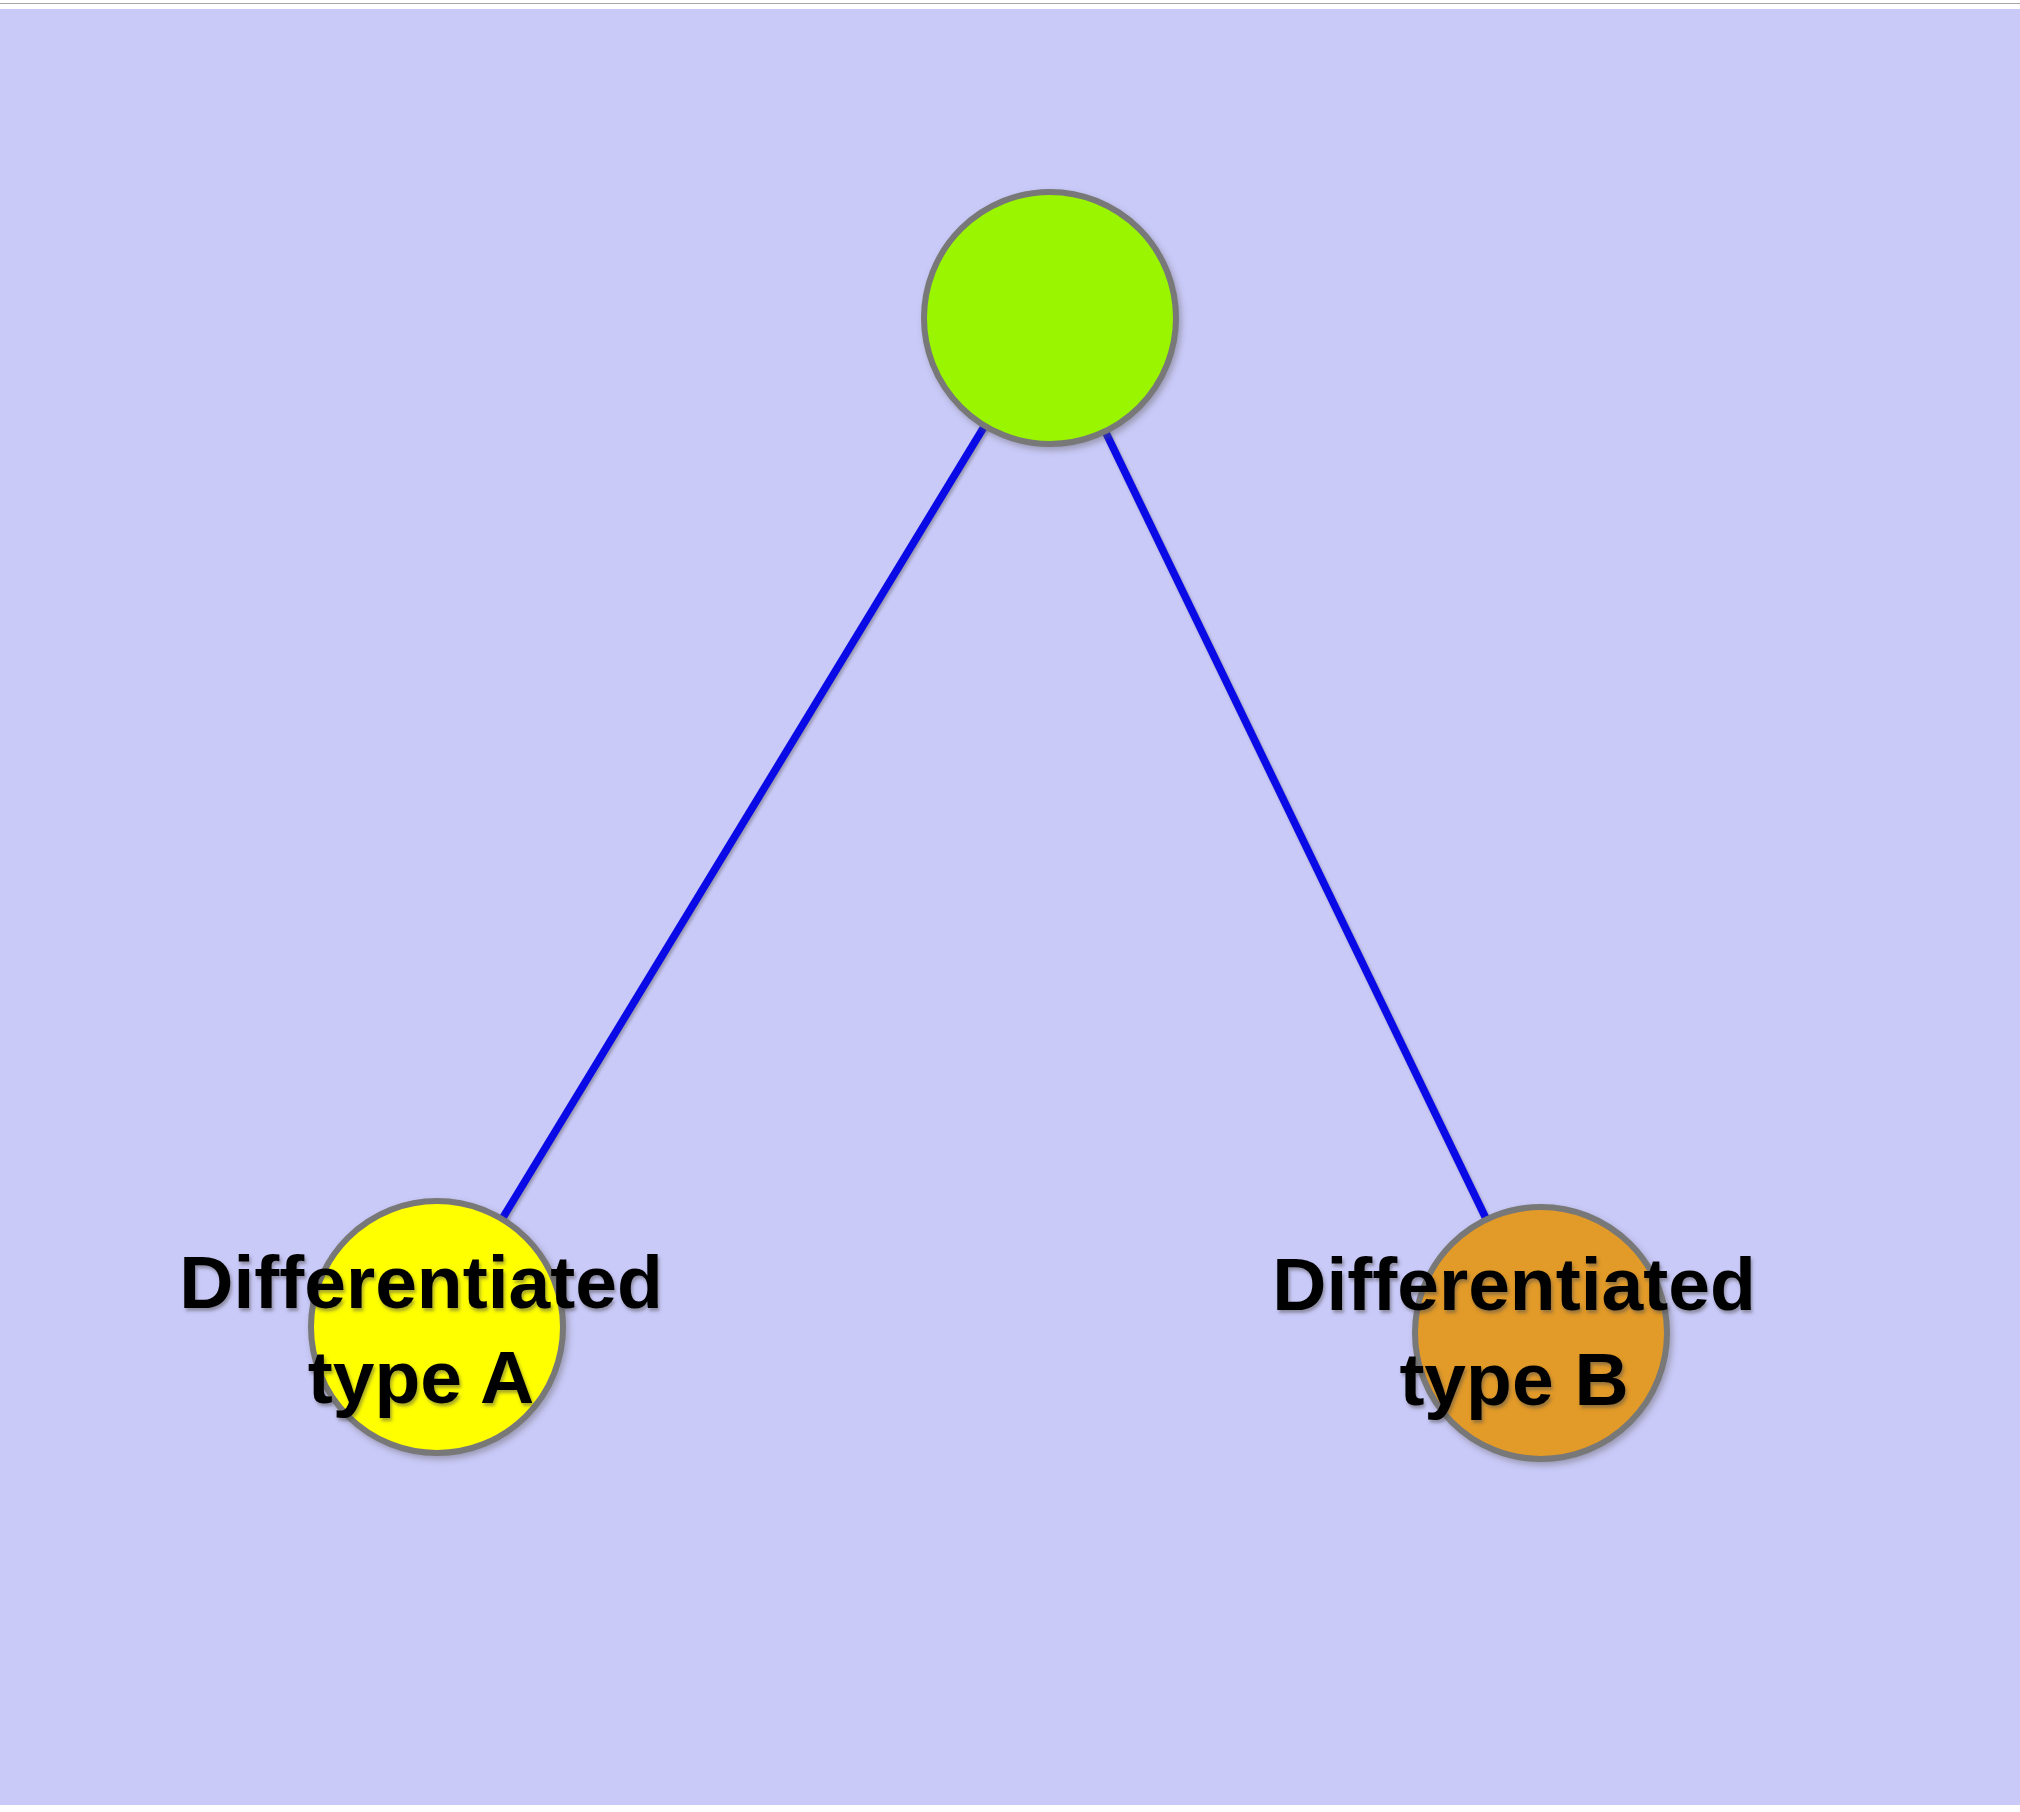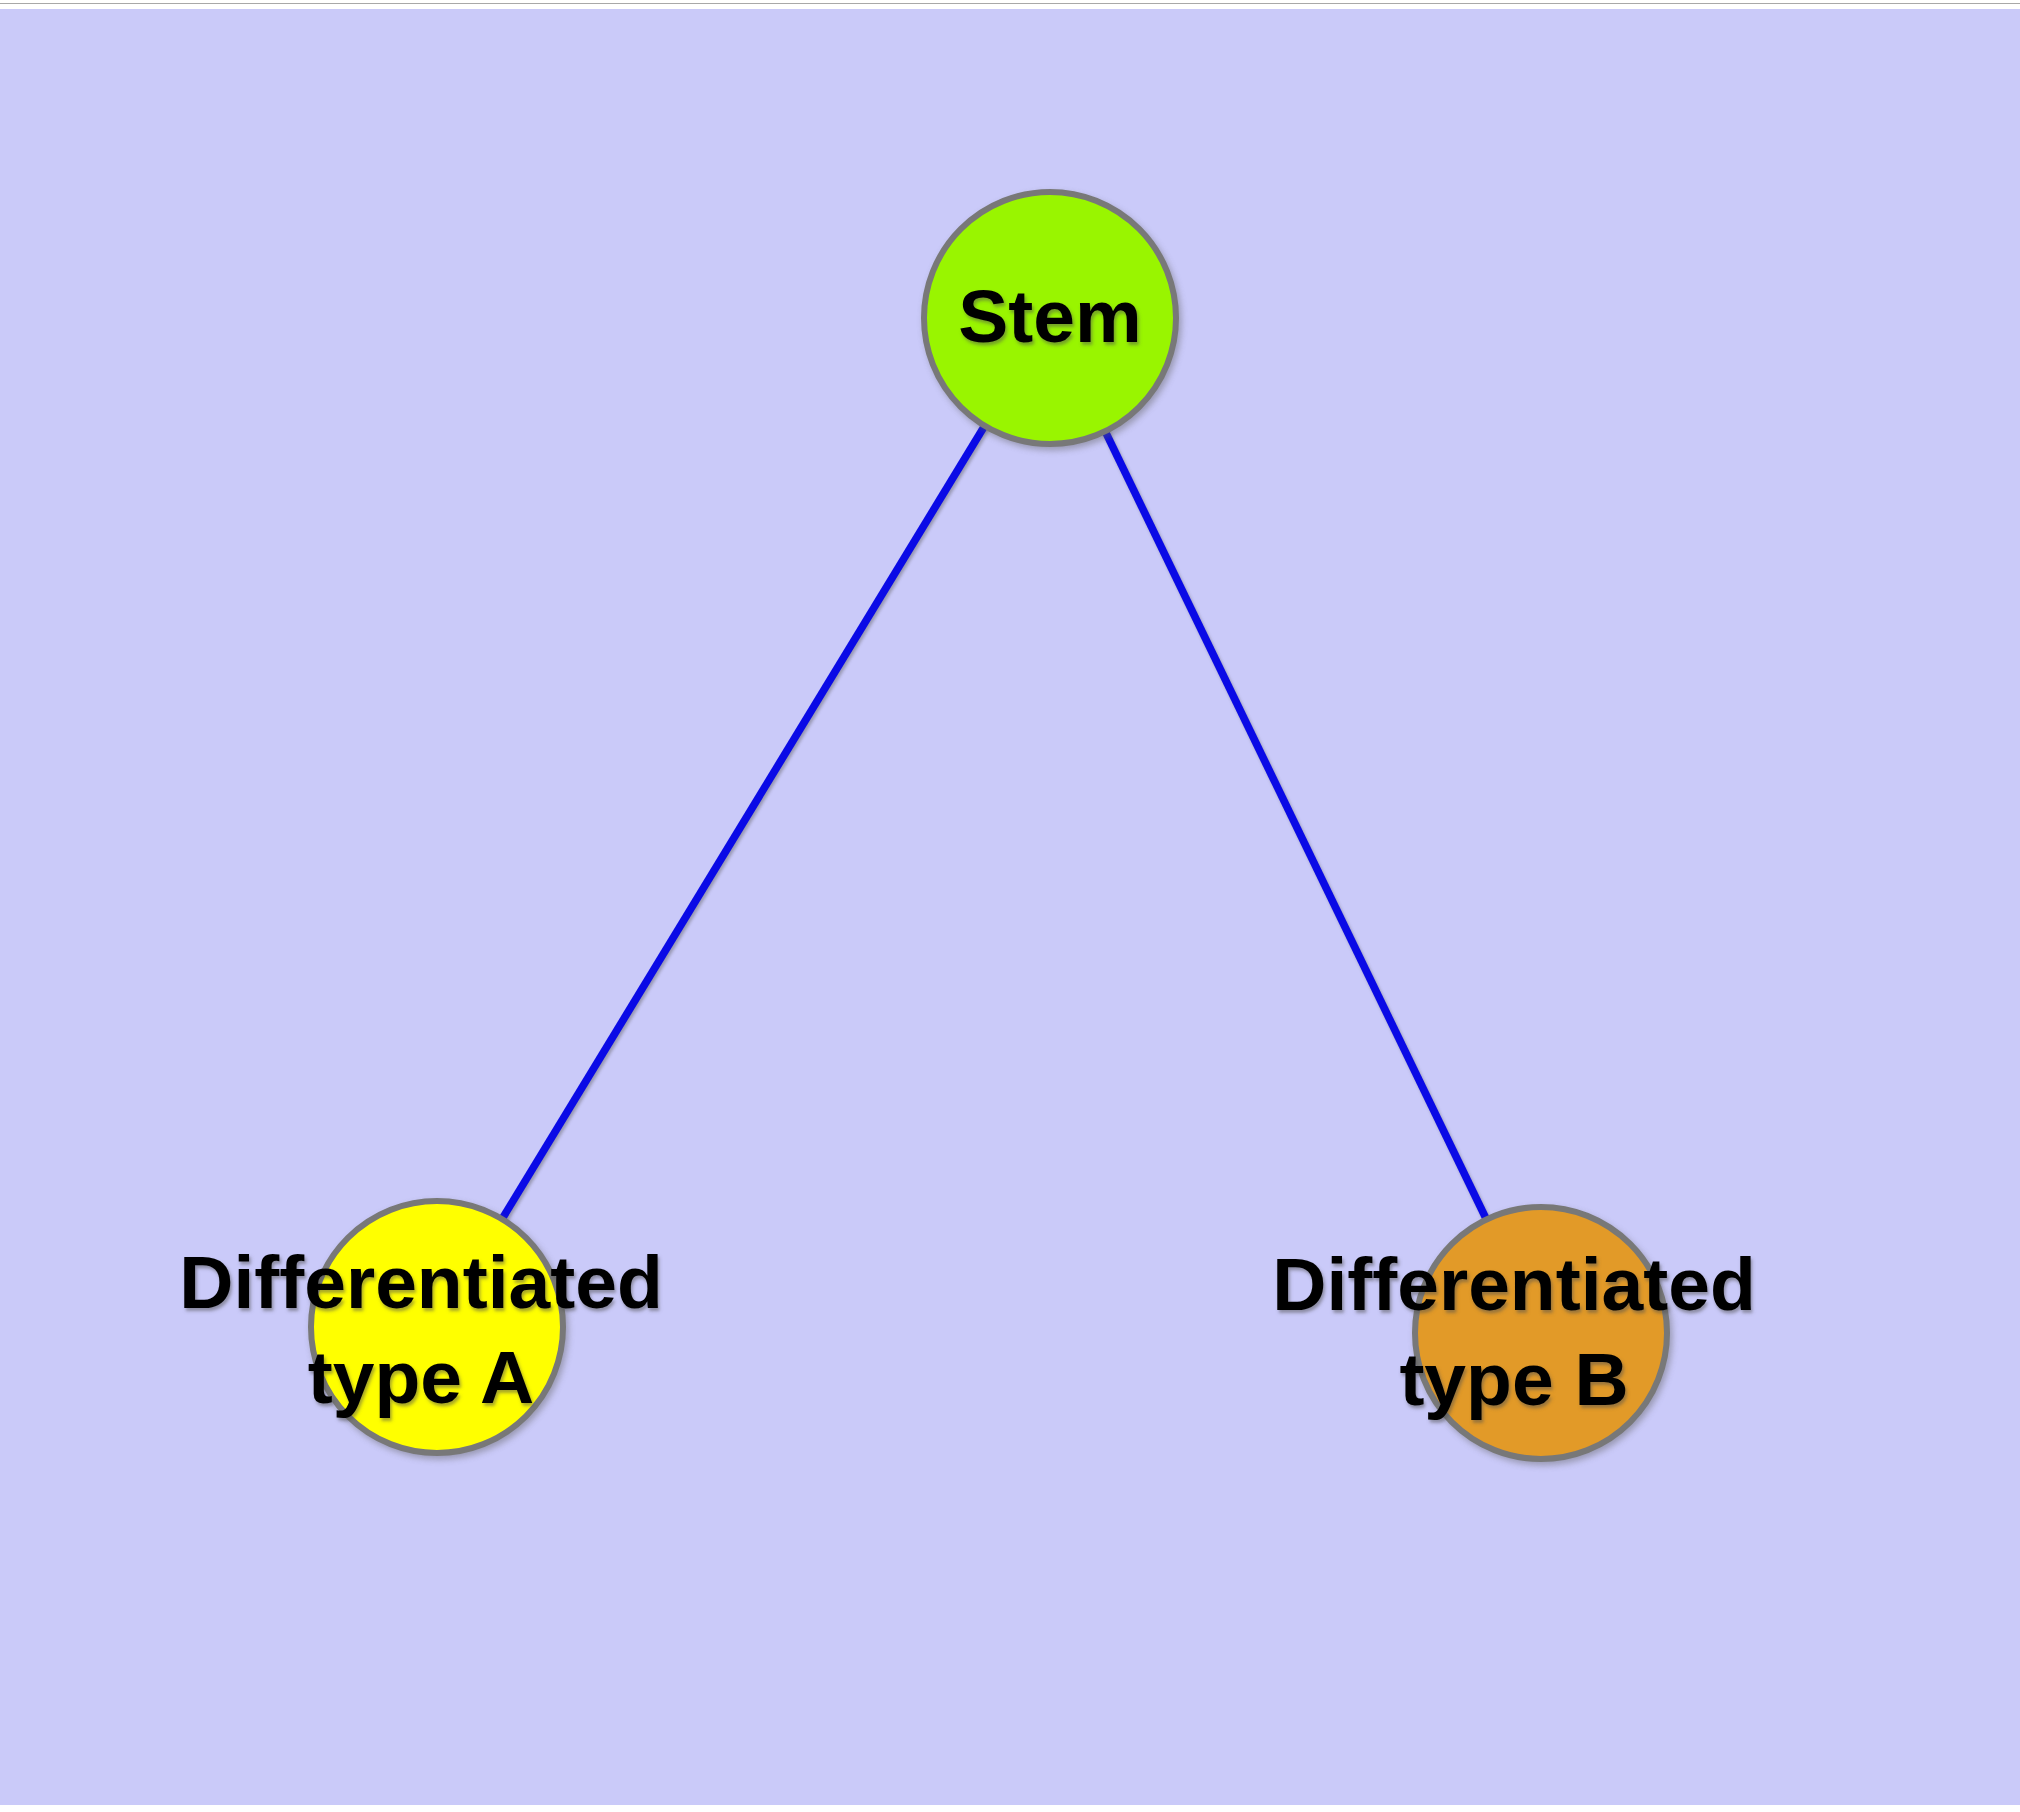--- a/index.html
+++ b/index.html
@@ -87,21 +87,20 @@
 
   <svg class="edges" viewBox="0 0 2384 2138" xmlns="http://www.w3.org/2000/svg">
     <line class="edge" x1="1239" y1="375" x2="515" y2="1565" style="stroke: rgb(10, 10, 230);"></line>
     <line class="edge" x1="1239" y1="375" x2="1818" y2="1572" style="stroke: rgb(10, 10, 230);"></line>
   </svg>
 
   <div class="node node-stem" style="background-color: rgb(153, 245, 0);"></div>
   <div class="node node-a" style="background-color: rgb(255, 255, 0);"></div>
   <div class="node node-b" style="background-color: rgb(226, 154, 40);"></div>
 
-  <div class="label label-stem">Stem</div>
   <div class="label label-a">Differentiated
 type A</div>
   <div class="label label-b">Differentiated
 type B</div>
 
   <div class="strip-top"></div>
   <div class="hairline-top"></div>
   <div class="strip-bottom"></div>
 
 </div>

